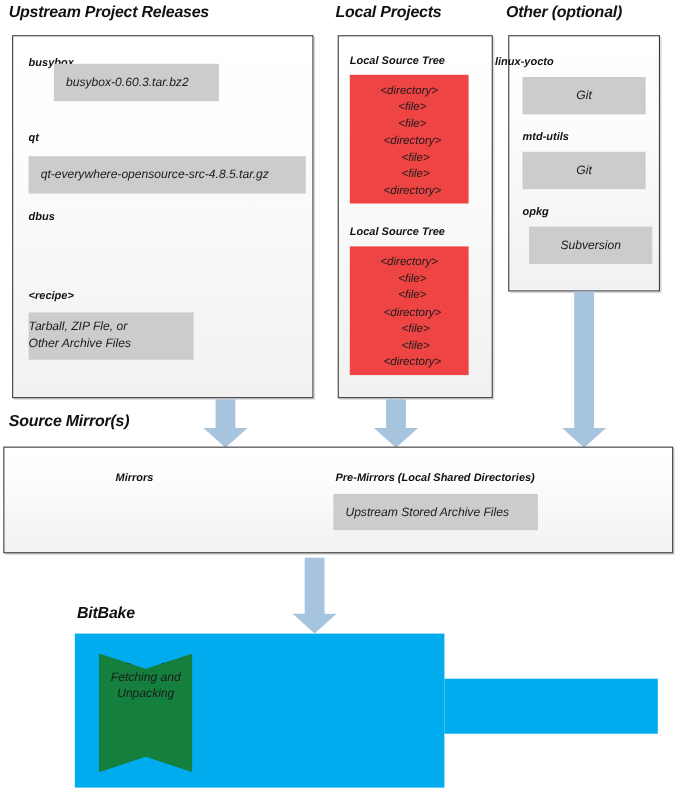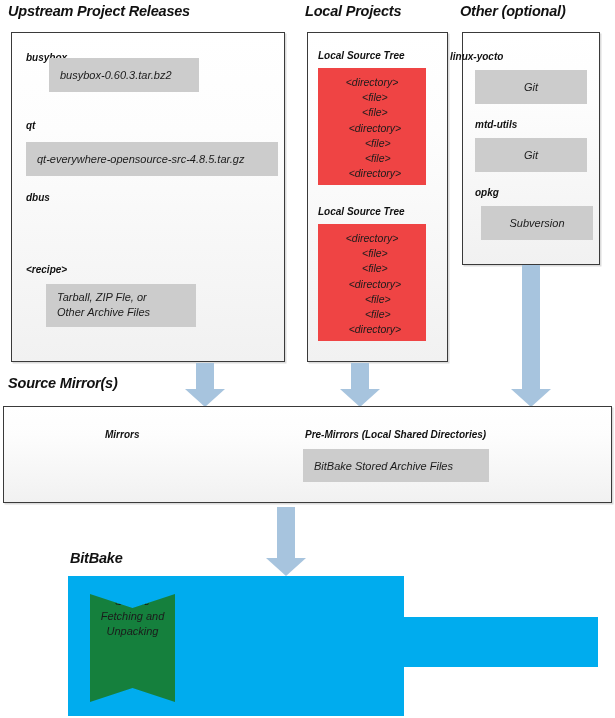--- a/index.html
+++ b/index.html
@@ -56,23 +56,22 @@
     display: flex;
     align-items: center;
     padding-left: 11px;
   }
   .gray-box.center {
     justify-content: center;
     padding-left: 0;
   }
   .gray-box.multiline {
     display: block;
-    padding: 6px 0 0 11px;
+    padding: 6px 0 0 0;
     line-height: 15px;
-    margin-left: 20px;
   }
 
   
   .tree-box {
     position: absolute;
     box-sizing: border-box;
     background: #ef4444;
     font-size: 10.5px;
     color: #1b1b1b;
     padding-top: 7px;
@@ -209,21 +208,21 @@
   </div>
 
   <div class="section-heading" style="left:8px; top:375px;">Source Mirror(s)</div>
 
   <div class="panel" style="left:3px; top:406px; width:609px; height:97px;">
   </div>
 
   <div class="item-label" style="left:105px; top:429px;">Mirrors</div>
 
   <div class="item-label" style="left:305px; top:429px;">Pre-Mirrors (Local Shared Directories)</div>
-  <div class="gray-box" style="left:303px; top:449px; width:186px; height:33px;">BitBake Stored Archive Files</div>
+  <div class="gray-box" style="left:303px; top:449px; width:186px; height:33px;">Upstream Stored Archive Files</div>
 
   <div class="arrow" style="left:266px; top:507px; width:40px; height:70px;">
     <div class="shaft" style="width:18px; height:52px;"></div>
     <div class="head" style="top:51px;"></div>
   </div>
 
   <div class="section-heading" style="left:70px; top:550px;">BitBake</div>
 
   <div class="bitbake-block" style="left:68px; top:576px; width:336px; height:140px;"></div>
   <div class="bitbake-band" style="left:404px; top:617px; width:194px; height:50px;"></div>

